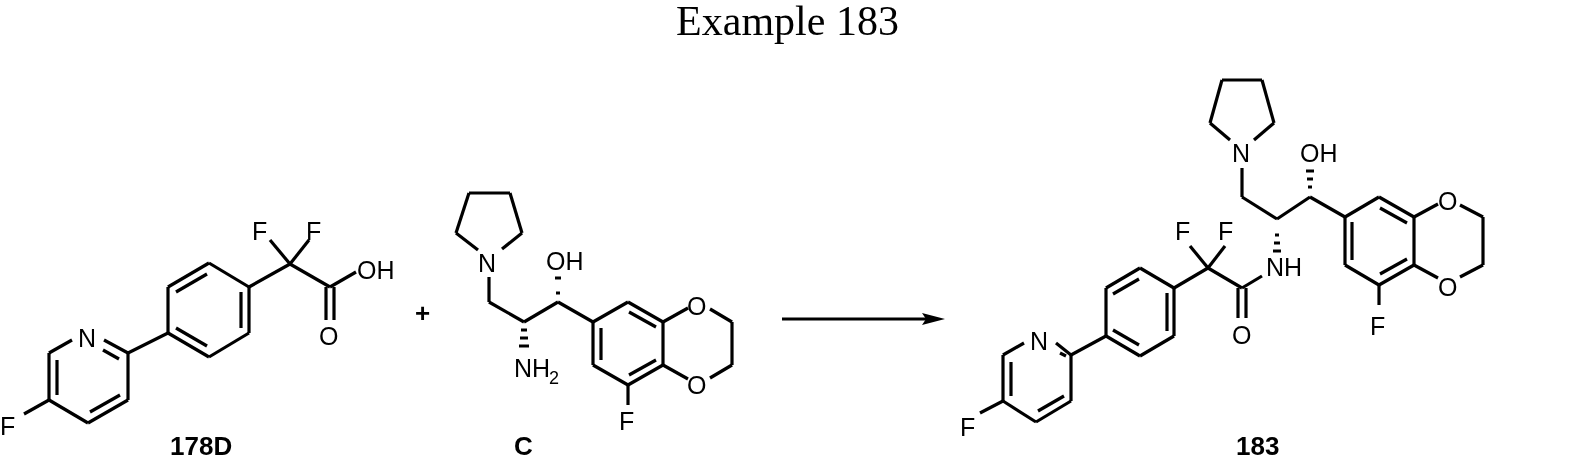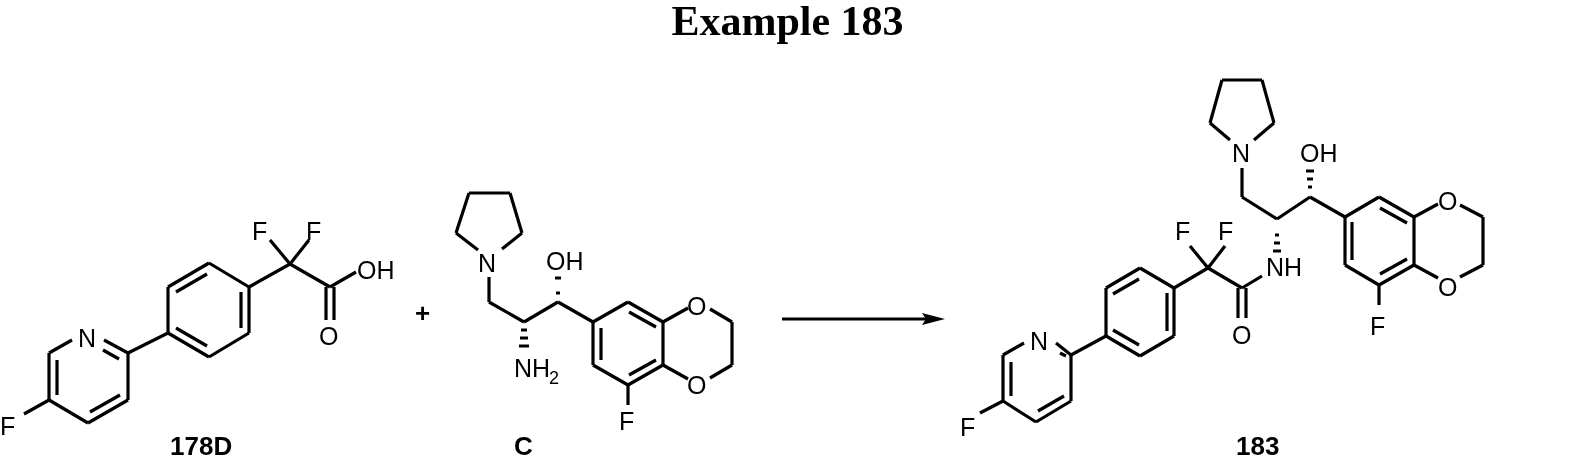--- a/index.html
+++ b/index.html
@@ -1,19 +1,19 @@
 <!DOCTYPE html>
 <html><head>
 <meta charset="utf-8">
 <style>
   html, body { margin: 0; padding: 0; background: #ffffff; }
   body { width: 1575px; height: 462px; position: relative; overflow: hidden; }
   .title {
     position: absolute; left: 0; top: 0; width: 1575px; text-align: center;
-    font-family: "Liberation Serif", "DejaVu Serif", serif; font-weight: bold;
+    font-family: "Liberation Serif", "DejaVu Serif", serif; font-weight: normal;
     font-size: 42px; line-height: 42px; color: #000;
   }
   svg { position: absolute; left: 0; top: 0; }
   .atom { font-family: "Liberation Sans", "DejaVu Sans", sans-serif; font-size: 25px; fill: #000; }
   .sub { font-family: "Liberation Sans", "DejaVu Sans", sans-serif; font-size: 18px; fill: #000; }
   .cmpd { font-family: "Liberation Sans", "DejaVu Sans", sans-serif; font-size: 26px; font-weight: bold; fill: #000; }
   .plus { font-family: "Liberation Sans", "DejaVu Sans", sans-serif; font-size: 26px; font-weight: bold; fill: #000; }
   .bond { stroke: #000; stroke-width: 3.2; fill: none; stroke-linecap: butt; stroke-linejoin: miter; }
   .hash { stroke: #000; stroke-width: 3; }
 </style>

